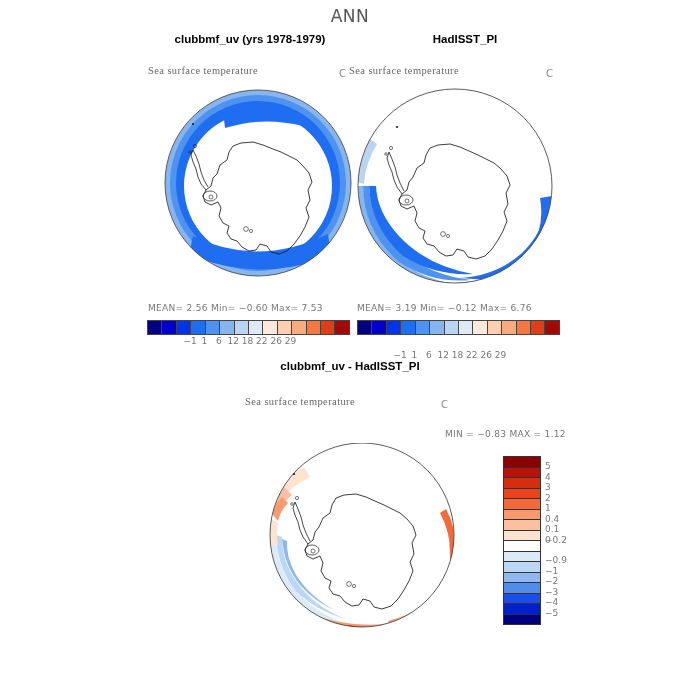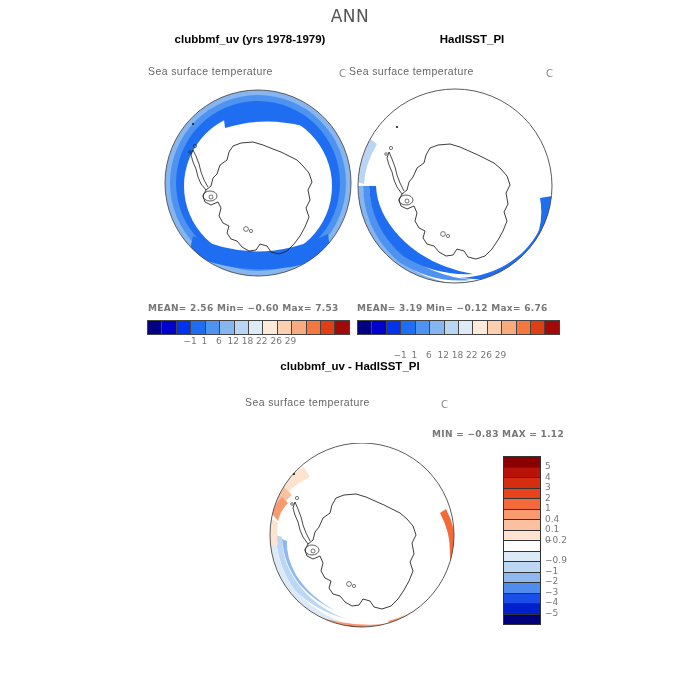--- a/index.html
+++ b/index.html
@@ -16,29 +16,29 @@
     font-size:17px;color:#555555;letter-spacing:.5px;
     font-family:"DejaVu Sans",sans-serif;
   }
   .panel-title{
     font-size:11.5px;font-weight:bold;color:#000;
     font-family:"Liberation Sans",sans-serif;
     text-align:center;white-space:nowrap;
   }
   .var-label{
     font-size:10.5px;color:#666666;white-space:nowrap;
-    font-family:Liberation Sans, sans-serif;letter-spacing:.4px;
+    font-family:Liberation Serif, serif;letter-spacing:.4px;
   }
   .unit-label{
     font-size:10px;color:#888888;
     font-family:"DejaVu Sans",sans-serif;
   }
   .stats{
     font-size:9px;color:#777777;white-space:nowrap;
-    font-family:"DejaVu Sans",sans-serif;letter-spacing:.3px;font-weight:bold;
+    font-family:"DejaVu Sans",sans-serif;letter-spacing:.3px;
   }
 
   
   .cbar-h{display:flex;border:1px solid #444;box-sizing:content-box;}
   .cbar-h div{height:100%;flex:1 1 0;}
   .cbar-h-ticks{position:relative;height:14px;}
   .cbar-h-ticks span{
     position:absolute;top:0;transform:translateX(-50%);
     font-size:9px;color:#777777;
     font-family:"DejaVu Sans",sans-serif;
@@ -126,21 +126,21 @@
     <span style="left: 21.4286%;">−1</span>
     <span style="left: 28.5714%;">1</span>
     <span style="left: 35.7143%;">6</span>
     <span style="left: 42.8571%;">12</span>
     <span style="left: 50%;">18</span>
     <span style="left: 57.1429%;">22</span>
     <span style="left: 64.2857%;">26</span>
     <span style="left: 71.4286%;">29</span>
   </div>
 
-<div class="abs panel-title" style="left:322px;top:33px;width:300px;">HadISST_PI</div>
+<div class="abs panel-title" style="left:315px;top:33px;width:300px;">HadISST_PI</div>
 <div class="abs var-label" style="left:349px;top:65px;">Sea surface temperature</div>
 <div class="abs unit-label" style="left:546px;top:68px;">C</div>
 
 <div class="map-wrap" style="left:355px;top:86px;">
   <svg width="200" height="205" viewBox="0 0 200 205">
     <defs>
       <clipPath id="globeB">
           <circle cx="100" cy="100" r="97"></circle>
         </clipPath>
     </defs>
@@ -200,21 +200,21 @@
     <span style="left: 42.8571%;">12</span>
     <span style="left: 50%;">18</span>
     <span style="left: 57.1429%;">22</span>
     <span style="left: 64.2857%;">26</span>
     <span style="left: 71.4286%;">29</span>
   </div>
 
 <div class="abs panel-title" style="left:200px;top:360px;width:300px;">clubbmf_uv - HadISST_PI</div>
 <div class="abs var-label" style="left:245px;top:396px;">Sea surface temperature</div>
 <div class="abs unit-label" style="left:441px;top:399px;">C</div>
-<div class="abs stats" style="left:432px;top:429px;">MIN =  −0.83 MAX =   1.12</div>
+<div class="abs stats" style="left:445px;top:429px;">MIN =  −0.83 MAX =   1.12</div>
 
 <div class="map-wrap" style="left:248px;top:443px;">
   <svg width="228" height="190" viewBox="0 0 228 190">
     <defs>
       <clipPath id="globeC">
           <circle cx="114" cy="92" r="92"></circle>
         </clipPath>
     </defs>
     <g clip-path="url(#globeC)">
       <circle cx="114" cy="92" r="92" fill="#ffffff"></circle>

